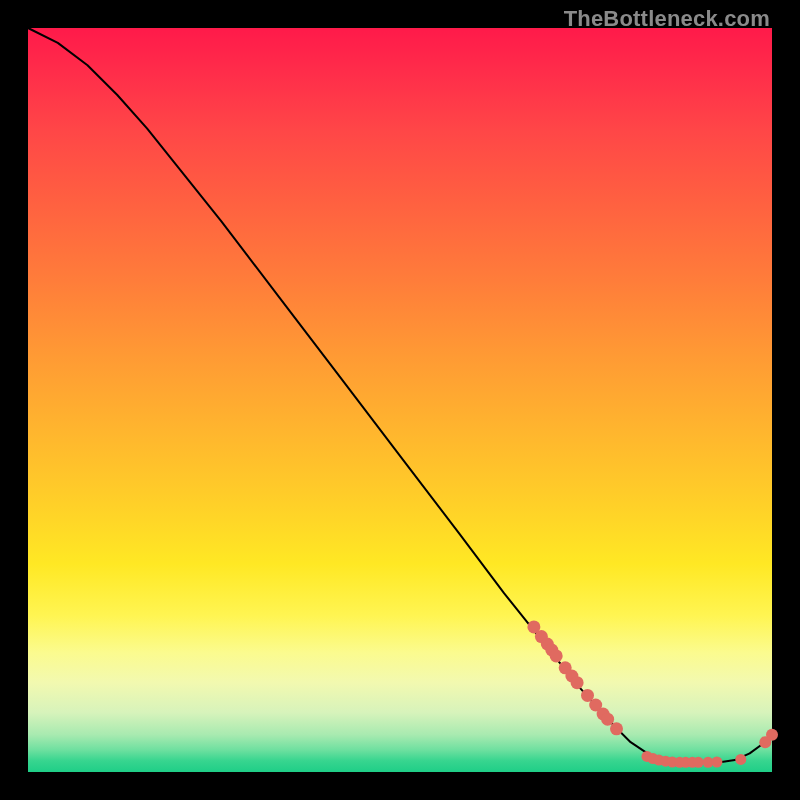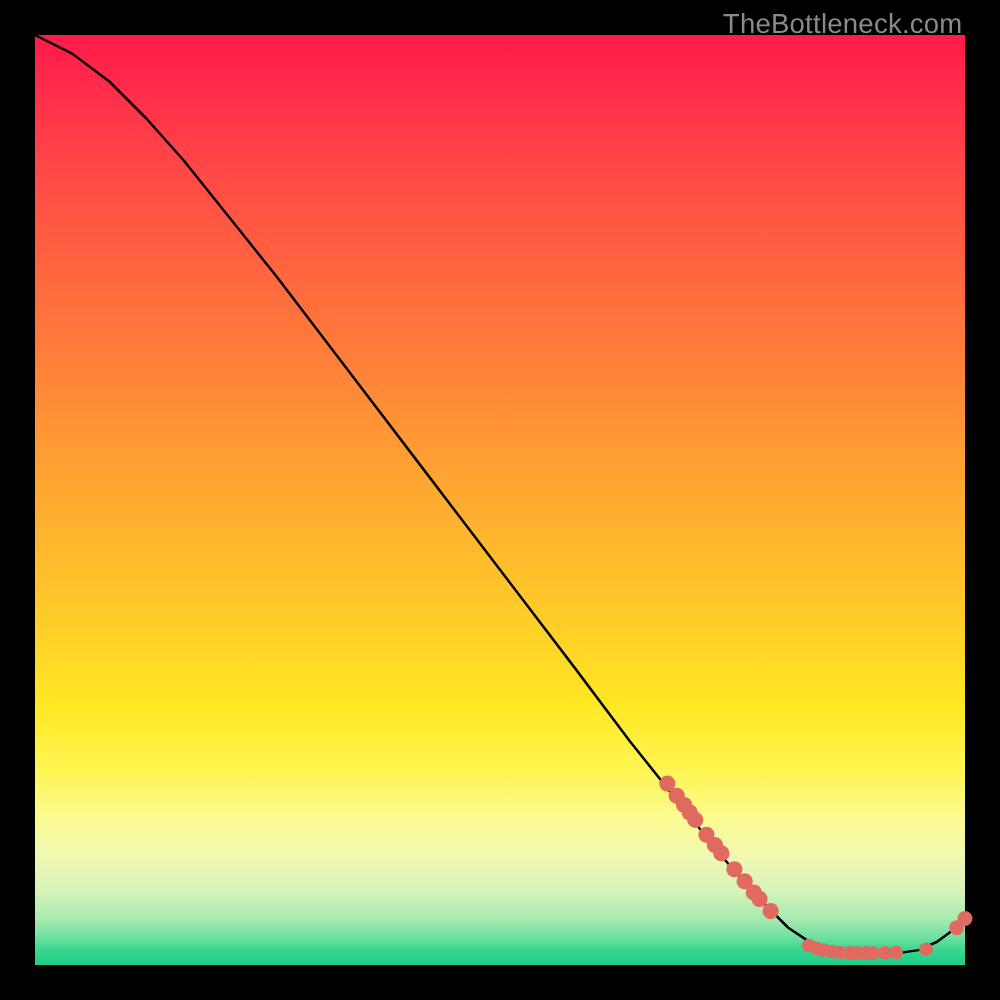--- a/index.html
+++ b/index.html
@@ -54,21 +54,21 @@
     width: 744px;
     height: 744px;
     overflow: visible;
   }
   .watermark {
     position: absolute;
     top: 6px;
     right: 30px;
     color: #8a8a8a;
     font-size: 22px;
-    font-weight: 400;
+    font-weight: 700;
     letter-spacing: 0.2px;
     margin-left: 44px;
   }
 </style>
 </head>
 <body>
 
 <div class="frame">
   <div class="plot-area"></div>
   <svg class="curve" viewBox="0 0 744 744">

